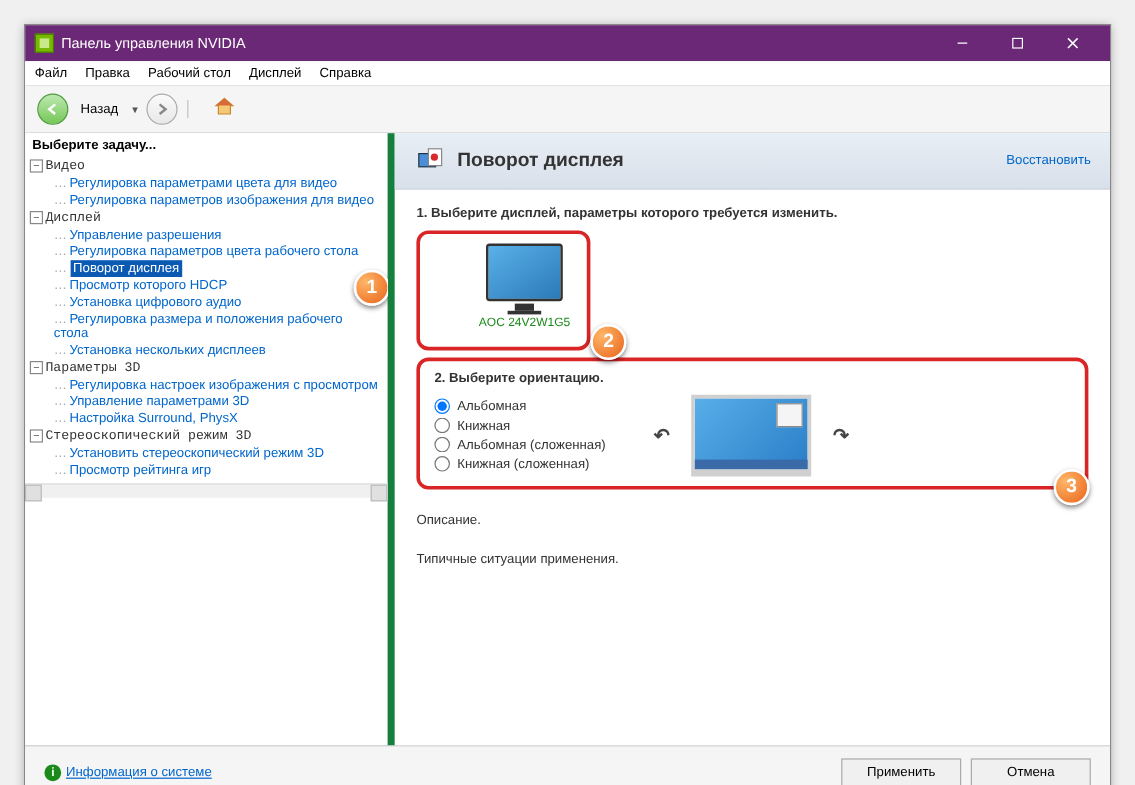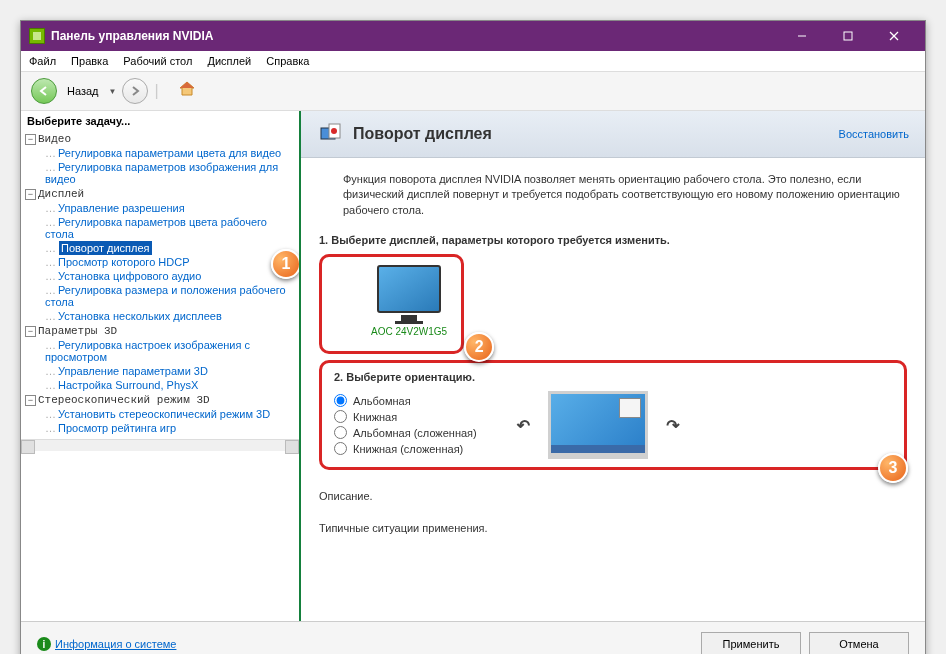--- a/index.html
+++ b/index.html
@@ -1,34 +1,34 @@
 <!DOCTYPE html>
 <html><head>
 <meta charset="utf-8">
 <style>
 * { box-sizing: border-box; margin: 0; padding: 0; font-family: "Segoe UI", Tahoma, sans-serif; }
 body { background: #f0f0f0; padding: 20px; }
 .window { width: 906px; background: #fff; border: 1px solid #888; box-shadow: 0 2px 8px rgba(0,0,0,0.3); }
 .titlebar { background: #6b2876; color: #fff; height: 30px; display: flex; align-items: center; padding: 0 8px; font-size: 12px; }
 .titlebar-icon { width: 16px; height: 16px; background: #76b900; border: 1px solid #4a7a00; margin-right: 6px; display:flex; align-items:center; justify-content:center; }
 .titlebar-icon::after { content:''; width:8px;height:8px;background:#c8e88a; }
-.titlebar-title { flex: 1; font-weight: bold; }
+.titlebar-title { flex: 1; }
 .titlebar-btns { display: flex; }
 .titlebar-btn { width: 46px; height: 30px; display: flex; align-items: center; justify-content: center; cursor: pointer; color:#fff; }
 .menubar { background: #fff; padding: 4px 8px; font-size: 11px; border-bottom: 1px solid #ddd; }
 .menubar span { margin-right: 12px; cursor: pointer; text-decoration: underline; text-decoration-color: transparent; }
 .menubar span::first-letter { text-decoration: underline; }
 .toolbar { background: #f5f5f5; padding: 6px 10px; display: flex; align-items: center; gap: 6px; border-bottom: 1px solid #ddd; }
 .nav-btn { width: 26px; height: 26px; border-radius: 50%; border: 1px solid #aaa; background: linear-gradient(#fafafa,#e8e8e8); display:flex; align-items:center; justify-content:center; cursor:pointer; }
 .nav-btn.back { background: linear-gradient(#bde8b0,#76c858); border-color:#4a9a3a; }
 .back-label { font-size: 11px; margin: 0 4px; }
 .dropdown-arrow { font-size: 8px; color: #555; }
 .home-icon { margin-left: 12px; }
 .main { display: flex; min-height: 510px; background:#fff; }
-.sidebar { width: 280px; border-right: 2px solid #15803d; padding: 0; font-size: 11px; overflow: auto; }
+.sidebar { width: 308px; border-right: 6px solid #15803d; padding: 0; font-size: 11px; overflow: auto; }
 .sidebar-title { padding: 4px 6px; font-weight: bold; font-size: 11px; }
 .tree { padding: 0 4px 4px 4px; }
 .tree-node { padding: 1px 0; }
 .tree-toggle { display: inline-block; width: 11px; height: 11px; border: 1px solid #888; text-align: center; line-height: 9px; font-size: 9px; margin-right: 2px; cursor: pointer; color:#555; }
 .tree-label { color: #333; font-family: Liberation Mono, monospace; }
 .tree-link { color: #0066cc; cursor: pointer; padding: 1px 2px; }
 .tree-link.selected { background: #0a5ab4; color: #fff; }
 .tree-children { padding-left: 20px; }
 .tree-children .tree-node::before { content: '…'; color:#aaa; letter-spacing:-2px; margin-right:2px; }
 .content { flex: 1; padding: 0; background:#fff; position:relative; }
@@ -168,21 +168,20 @@
             <svg width="26" height="26">
               <rect x="4" y="7" width="14" height="11" fill="#4a8ed8" stroke="#234"></rect>
               <rect x="12" y="3" width="11" height="14" fill="#fff" stroke="#888"></rect>
               <circle cx="17" cy="10" r="3" fill="#d82a2a"></circle>
             </svg>
           </div>
         <div class="content-header-title">Поворот дисплея</div>
         <span class="restore-link">Восстановить</span>
       </div>
       <div class="content-body">
-        <div class="desc-text">Функция поворота дисплея NVIDIA позволяет менять ориентацию рабочего стола. Это полезно, если физический дисплей повернут и требуется подобрать соответствующую его новому положению ориентацию рабочего стола.</div>
 
         <div class="section-label">1. Выберите дисплей, параметры которого требуется изменить.</div>
         <div style="position:relative; display:inline-block;">
           <div class="highlight-red disp">
             <div class="display-box">
               <div class="monitor-icon"></div>
               <div class="monitor-stand"></div><div class="monitor-base"></div>
               <div class="display-name">AOC 24V2W1G5</div>
             </div>
           </div>

